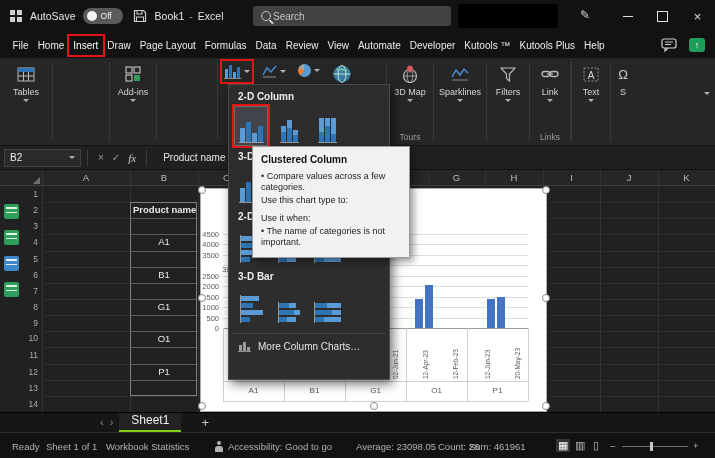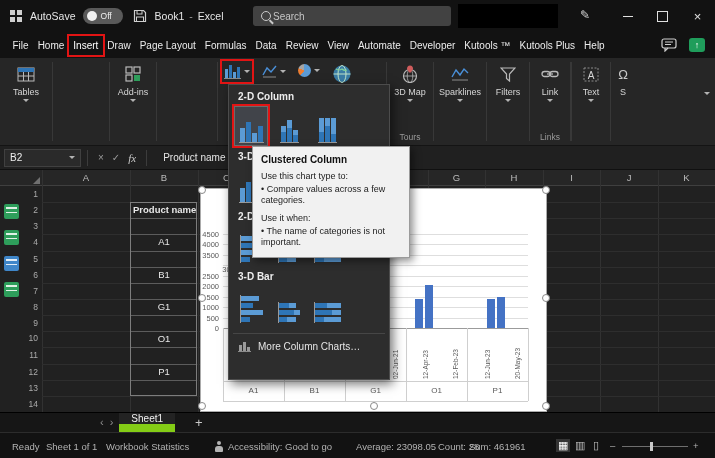--- a/index.html
+++ b/index.html
@@ -87,21 +87,21 @@
   .ddsep{position:absolute;left:4px;right:4px;height:1px;background:#464646}
   .ddmore{position:absolute;left:9px;display:flex;align-items:center;gap:7px;font-size:10px;color:#e4e4e4}
   
   #tooltip{position:absolute;left:252px;top:146px;width:158px;background:#f1f1f1;border:1px solid #9b9b9b;box-shadow:3px 3px 8px rgba(0,0,0,.45);z-index:60;padding:7px 8px;box-sizing:border-box}
   #tooltip .tt{font-size:10px;font-weight:bold;color:#111;margin-bottom:6px}
   #tooltip p{font-size:9px;color:#222;margin:0 0 2px;line-height:11px}
   #tooltip p.sp{height:5px;margin:0}
   
   .shbar{position:absolute;top:412px;left:0;width:715px;height:20px;background:#161616;border-top:1px solid #000;display:flex;align-items:center;box-sizing:border-box}
   .shnav{color:#8f8f8f;font-size:11px;line-height:11px}
-  .sheettab{margin-left:6px;height:19px;display:flex;align-items:flex-start;padding:0 12px;background:#232323;color:#f0f0f0;font-size:10px;border-bottom:8px solid #84cc16;box-sizing:border-box}
+  .sheettab{margin-left:6px;height:19px;display:flex;align-items:flex-start;padding:0 12px;background:#232323;color:#f0f0f0;font-size:12px;border-bottom:2px solid #84cc16;box-sizing:border-box}
   .addsheet{margin-left:20px;color:#c9c9c9;font-size:13px}
   
   .status{position:absolute;top:432px;left:0;width:715px;height:26px;background:#121212;border-top:1px solid #2c2c2c;font-size:9.5px;color:#b3b3b3;box-sizing:border-box}
   .sitem{position:absolute;top:8px;white-space:nowrap}
   .person{position:absolute;width:9px;height:11px}
   .person:before{content:"";position:absolute;left:2.5px;top:0;width:4px;height:4px;border-radius:50%;background:#b3b3b3}
   .person:after{content:"";position:absolute;left:.5px;top:4.5px;width:8px;height:6px;border-radius:3px 3px 1px 1px;background:#b3b3b3}
   .viewic{position:absolute;top:6px;font-size:11px;color:#bdbdbd}
   .viewic.on{color:#fff;background:#343434;padding:0 2px}
   .zoomtrack{position:absolute;top:13px;height:1px;background:#6e6e6e}
@@ -763,22 +763,22 @@
         <i style="height:9px;background:#9a9a9a"></i>
         <i style="height:4px;background:#9a9a9a"></i>
       </span>
     <span>More Column Charts…</span>
   </div>
 </div>
 
 <div id="tooltip">
   <div class="tt">Clustered Column</div>
   <div id="ttlines">
+      <p>• Compare values across a few categories.</p>
       <p>Use this chart type to:</p>
-      <p>• Compare values across a few categories.</p>
       <p class="sp"></p>
       <p>Use it when:</p>
       <p>• The name of categories is not important.</p>
     </div>
 </div>
 
 <div class="shbar">
   <span class="shnav" style="margin-left:100px">‹</span>
   <span class="shnav" style="margin-left:6px">›</span>
   <div class="sheettab">

